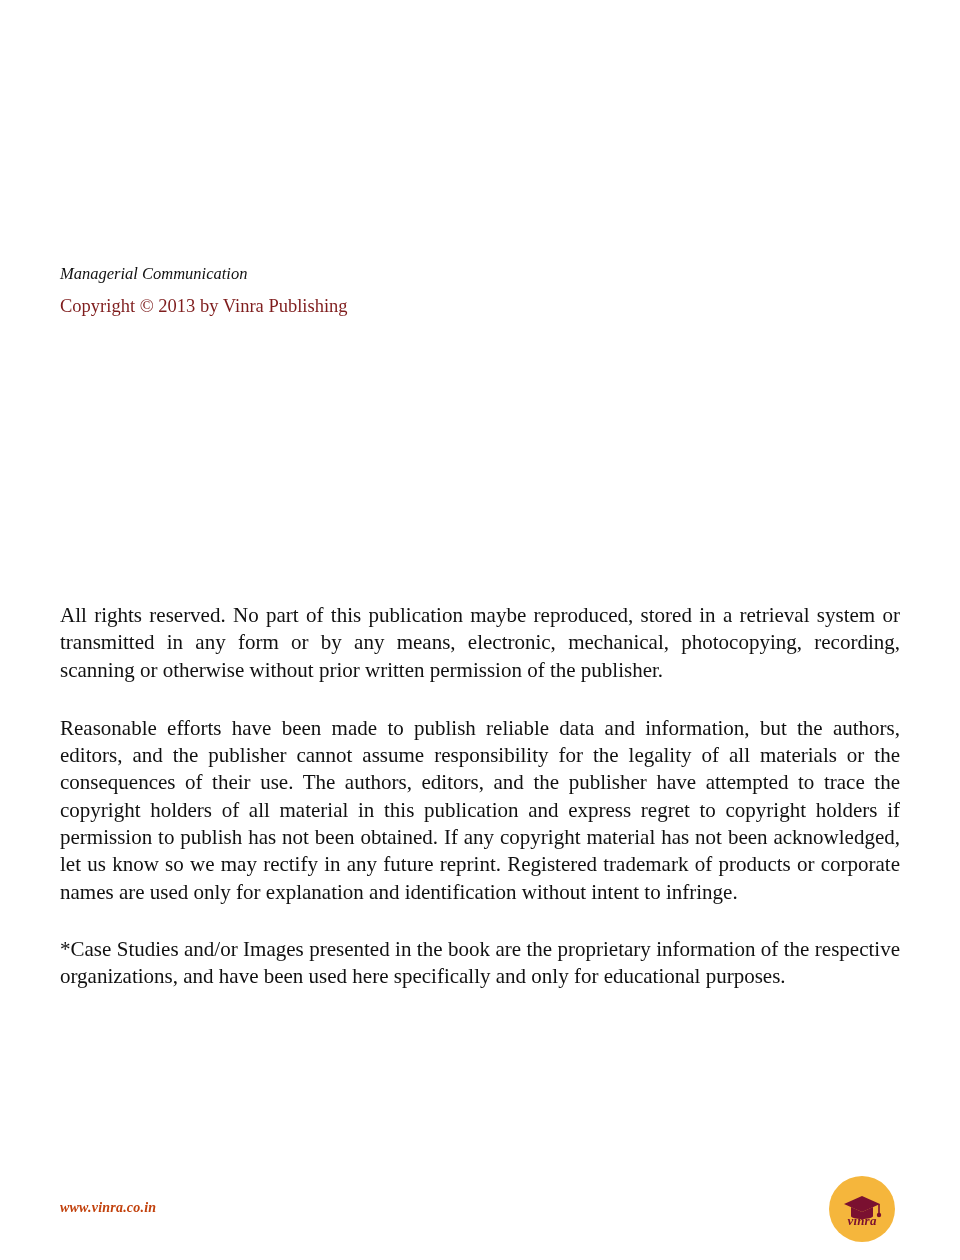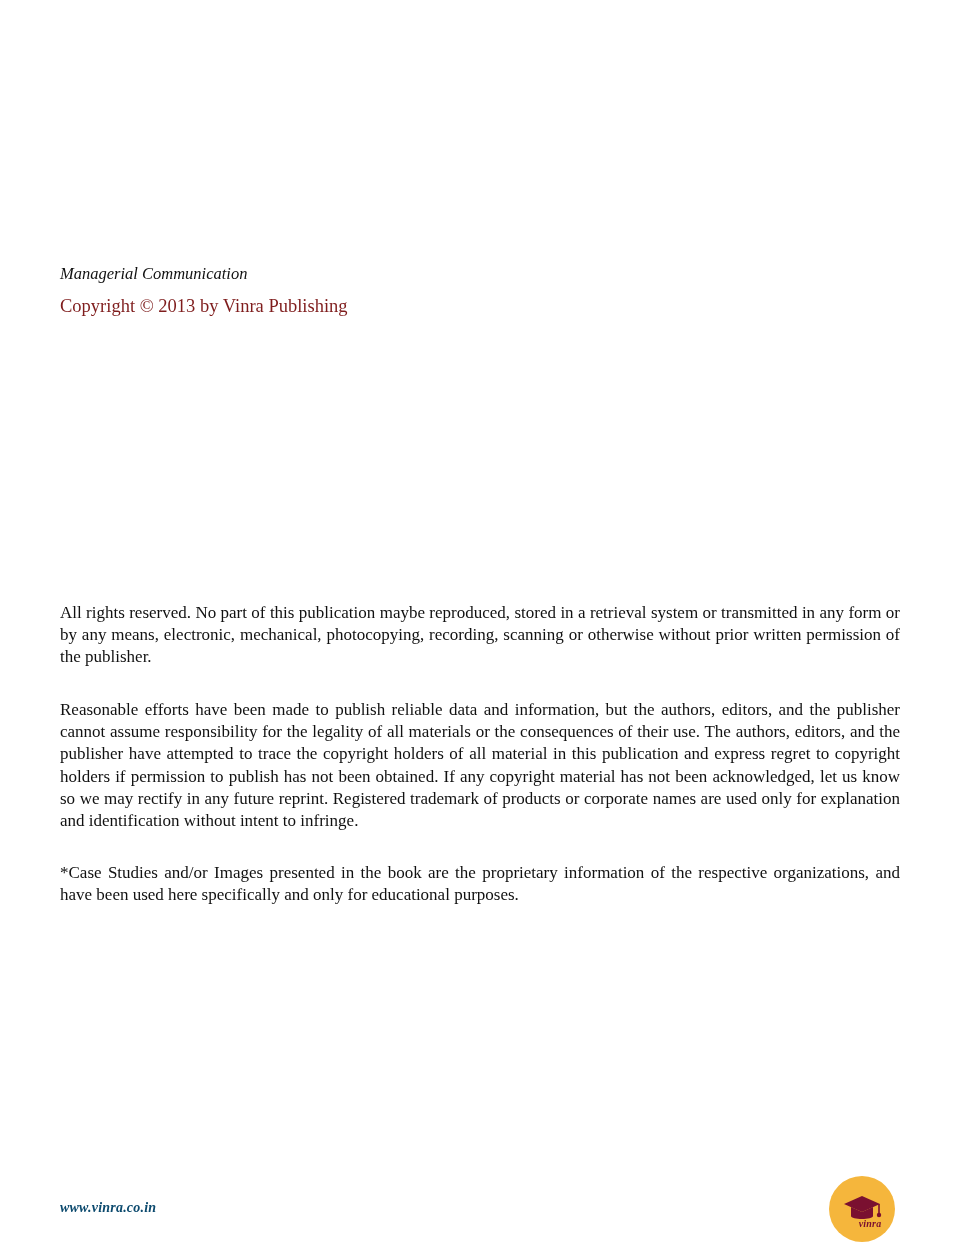--- a/index.html
+++ b/index.html
@@ -37,42 +37,42 @@
     margin: 0;
   }
 
   .legal-block {
     position: absolute;
     left: 60px;
     top: 602px;
     width: 840px;
   }
   .legal-para {
-    font-size: 17px;
+    font-size: 21px;
     line-height: 1.30;
     text-align: justify;
     color: #111111;
     margin: 0 0 30px 0;
   }
   .legal-para:last-child {
     margin-bottom: 15px;
   }
   .legal-para.tight {
     margin-bottom: 31px;
   }
 
   .footer-url {
     position: absolute;
     left: 60px;
     top: 1200px;
     font-family: "Liberation Serif", serif;
     font-style: italic;
     font-weight: bold;
     font-size: 14px;
-    color: #0c4a6e;
+    color: #c2410c;
     letter-spacing: 0.2px;
     text-decoration: none;
   }
 
   .logo {
     position: absolute;
     left: 829px;
     top: 1176px;
     width: 66px;
     height: 66px;
@@ -81,27 +81,27 @@
     display: flex;
     align-items: center;
     justify-content: center;
   }
   .logo svg {
     display: block;
   }
   .logo-word {
     position: absolute;
     bottom: 13px;
-    left: 8px;
+    left: 0;
     width: 100%;
     text-align: center;
     font-family: "Liberation Serif", serif;
     font-style: italic;
     font-weight: bold;
-    font-size: 10px;
+    font-size: 13px;
     color: #7a1030;
     letter-spacing: 0.2px;
   }
 </style>
 </head>
 <body>
 
 <div class="page">
 
   <div class="title-block">

